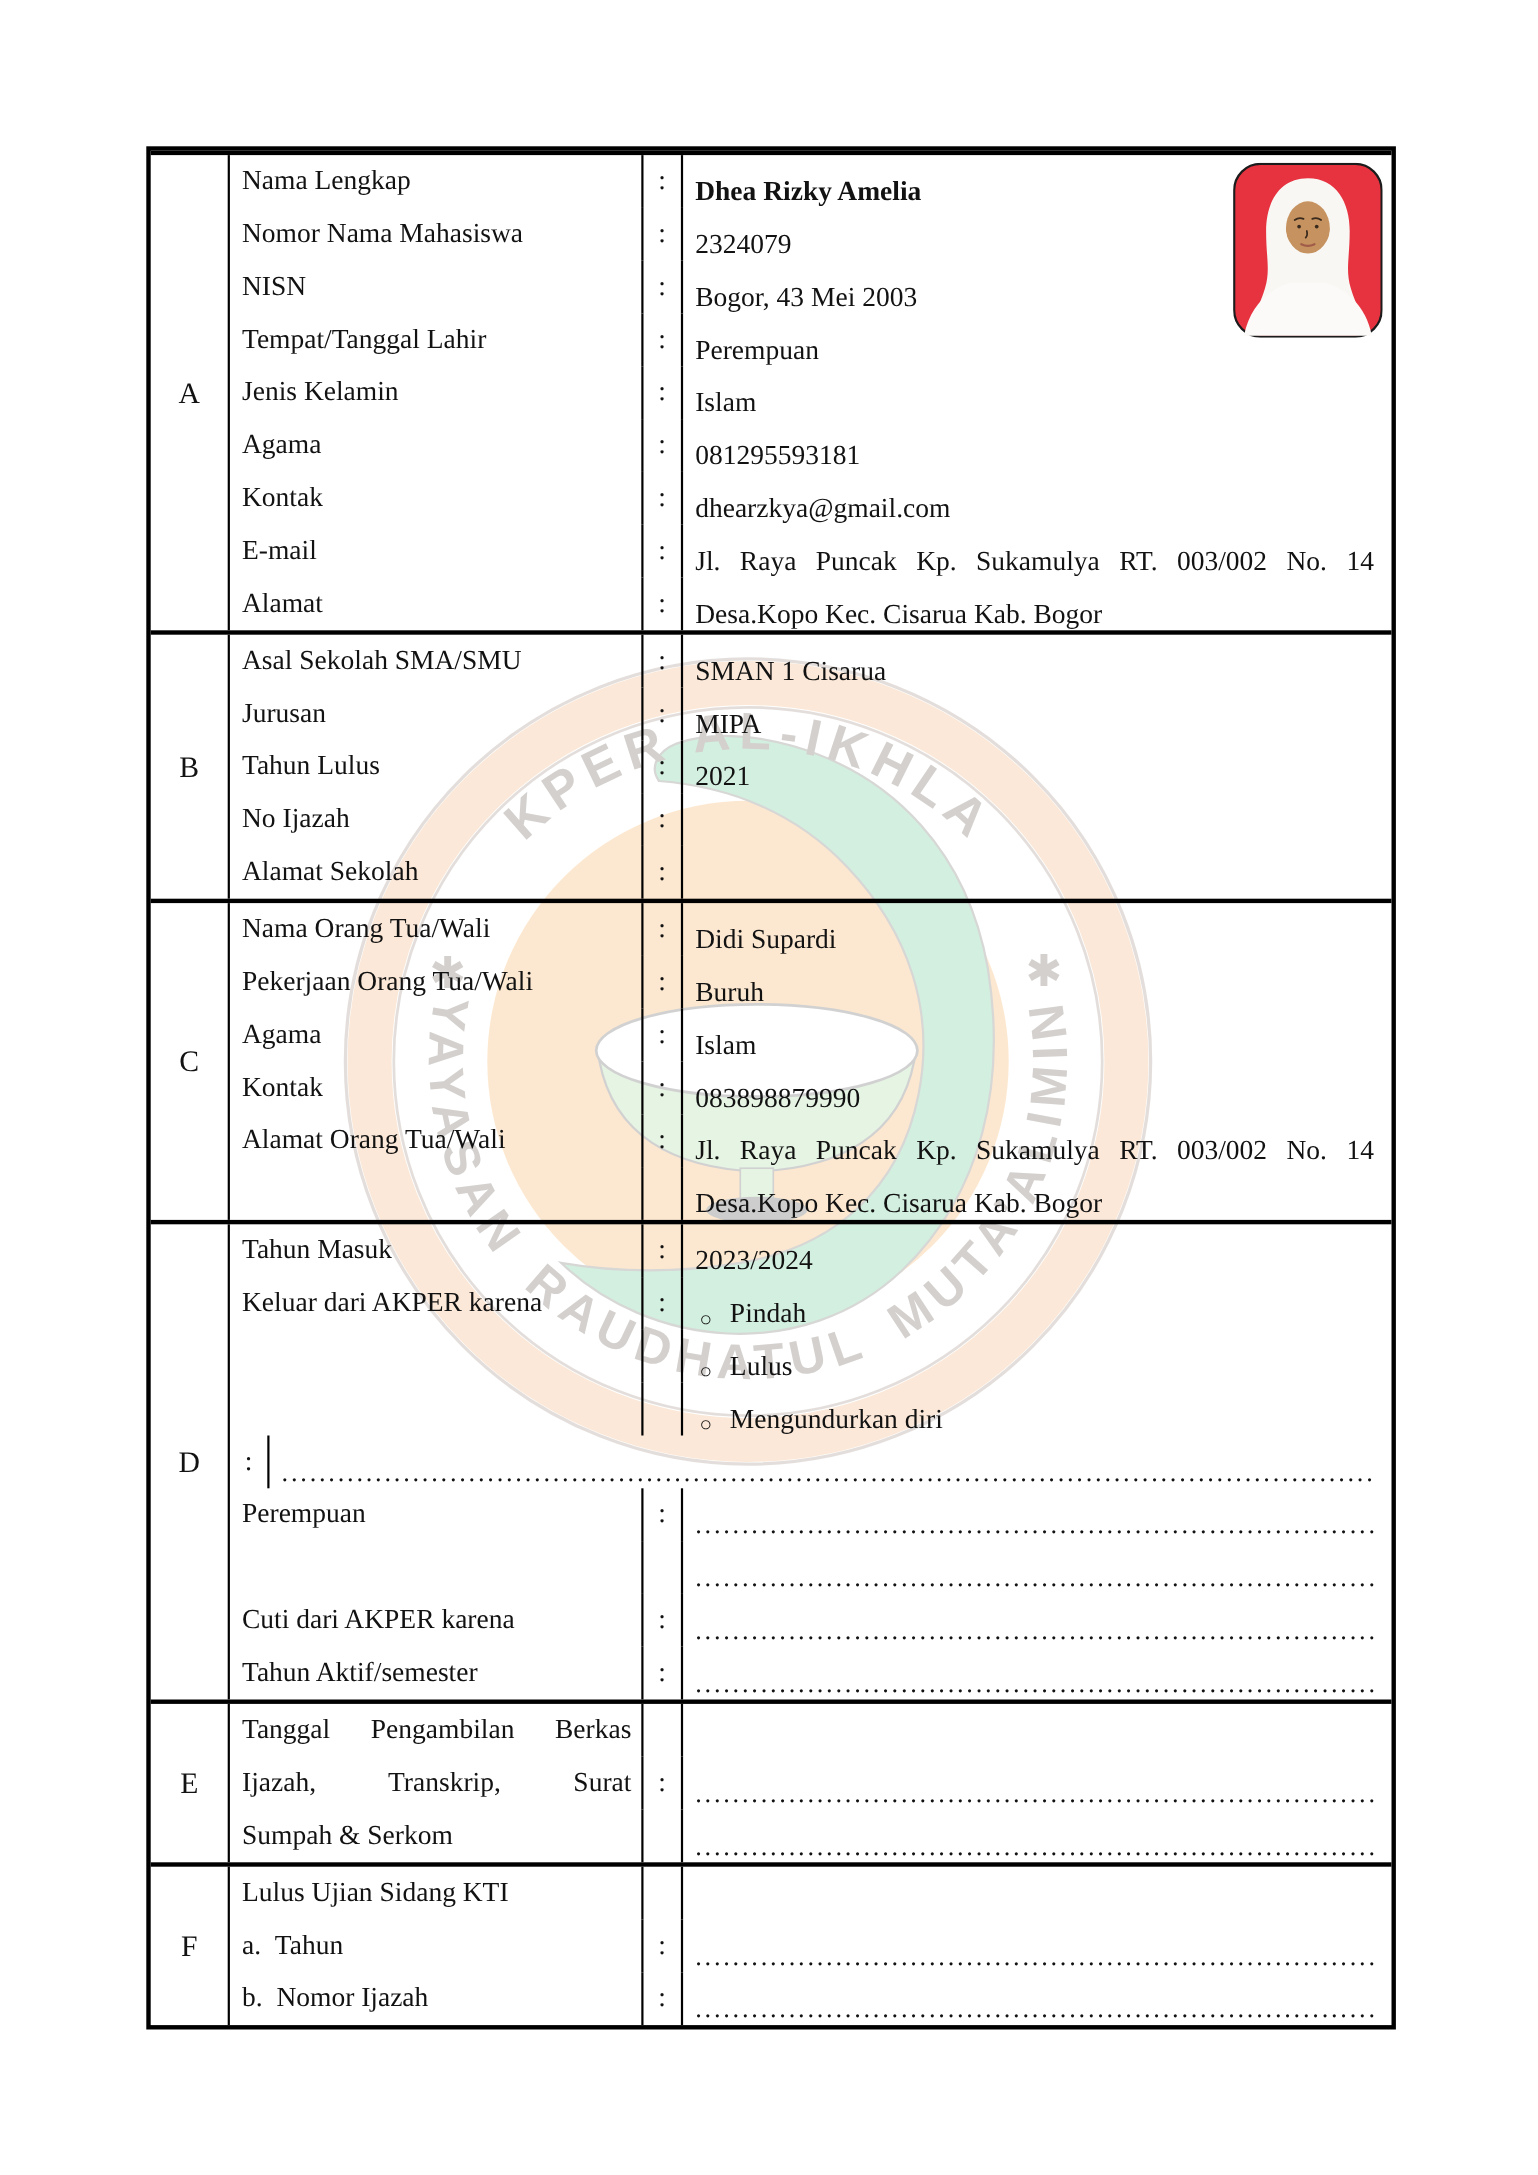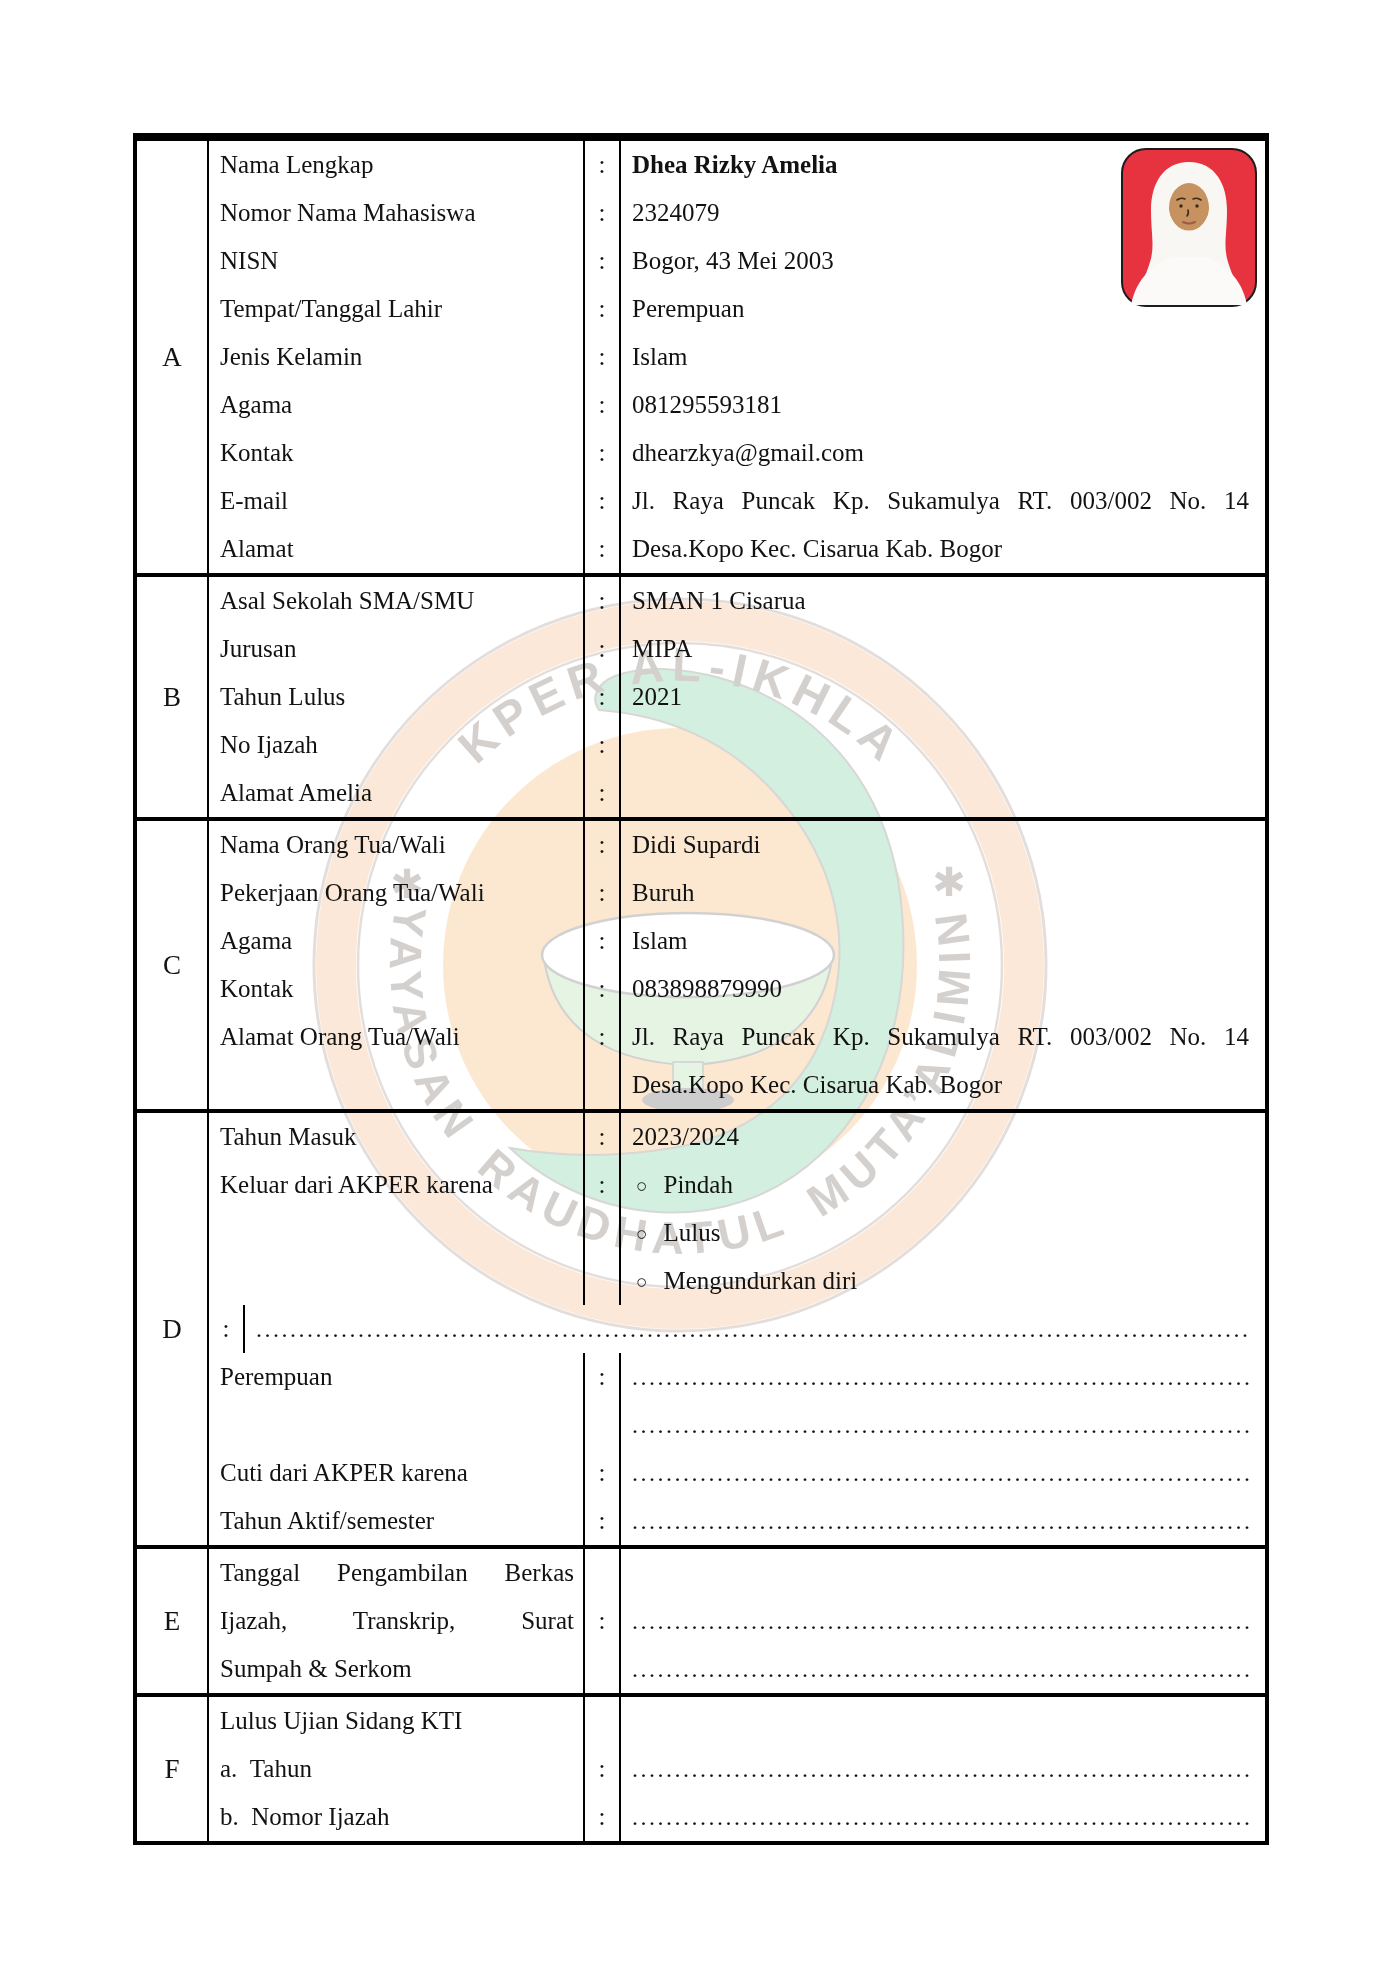--- a/index.html
+++ b/index.html
@@ -32,21 +32,21 @@
     width:376px;flex:0 0 376px;border-right:2.5px solid #000;
     display:flex;align-items:center;padding:0 9px 0 11px;box-sizing:border-box;
     font-size:25px;white-space:pre-wrap;
   }
   .cell-colon{
     width:34px;flex:0 0 34px;border-right:2.5px solid #000;
     display:flex;align-items:center;justify-content:center;
     font-size:25px;
   }
   .cell-value{
-    flex:1;display:flex;align-items:center;
+    flex:1;display:flex;align-items:flex-end;
     padding:0 16px 0 11px;box-sizing:border-box;
     font-size:25px;min-width:0;
   }
   .stretch{display:block;width:100%;text-align:justify;text-align-last:justify;white-space:normal;}
   .bold{font-weight:bold;}
   .dots{
     display:block;width:100%;overflow:hidden;white-space:nowrap;
     letter-spacing:2.5px;font-size:24px;
   }
   .opt-bullet{font-size:19px;margin:0 16px 0 4px;line-height:1;}
@@ -203,21 +203,21 @@
           <div class="cell-value">
             <span class="">2021</span>
           </div>
         </div>
         <div class="row">
           <div class="cell-label"><span>No Ijazah</span></div>
           <div class="cell-colon">:</div>
           <div class="cell-value"></div>
         </div>
         <div class="row">
-          <div class="cell-label"><span>Alamat Amelia</span></div>
+          <div class="cell-label"><span>Alamat Sekolah</span></div>
           <div class="cell-colon">:</div>
           <div class="cell-value"></div>
         </div>
       </div>
     </div>
     <div class="section">
       <div class="letter-cell">C</div>
       <div class="rows">
         <div class="row">
           <div class="cell-label"><span>Nama Orang Tua/Wali</span></div>

